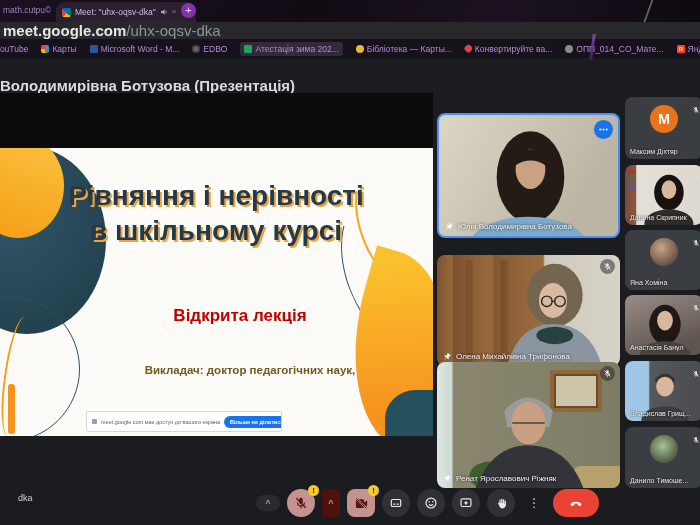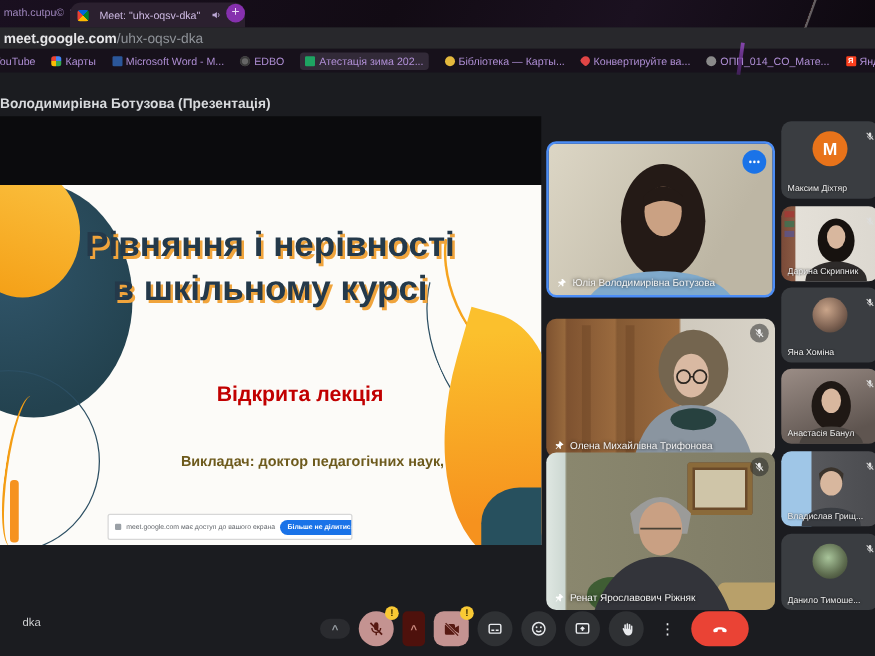--- a/index.html
+++ b/index.html
@@ -6,52 +6,52 @@
   *{box-sizing:border-box;}
   .screen{position:relative;width:700px;height:525px;background:#1b1c20;overflow:hidden;
     font-family:"Liberation Sans",sans-serif;-webkit-font-smoothing:antialiased;}
 
   
   .tabbar{position:absolute;left:0;top:0;width:700px;height:22px;
     background:linear-gradient(115deg,#1a1020 0%,#120b14 45%,#1b1120 72%,#0e0910 100%);}
   .streak{position:absolute;background:linear-gradient(#a34fd6,#4a2168);opacity:.75;}
   .streak.s1{left:591px;top:34px;width:3px;height:26px;transform:rotate(8deg);}
   .streak.s2{left:648px;top:-6px;width:2px;height:30px;transform:rotate(20deg);opacity:.4;}
-  .tab{position:absolute;display:flex;align-items:center;gap:4px;font-size:8.5px;color:#9f86bd;justify-content:space-between;}
+  .tab{position:absolute;display:flex;align-items:center;gap:4px;font-size:8.5px;color:#9f86bd;}
   .tab-inactive{left:3px;top:5px;}
   .tab-active{left:56px;top:2px;height:20px;width:140px;background:#2b202f;
     border-radius:9px 9px 0 0;padding:0 6px;color:#cdb9e2;}
   .meet-favicon{width:9px;height:9px;border-radius:2px;flex:none;
     background:conic-gradient(from 45deg,#00832d 0 25%,#ffba00 0 50%,#e94235 0 75%,#0066da 0 100%);}
   .tab-label{white-space:nowrap;overflow:hidden;text-overflow:ellipsis;}
   .tab-close{color:#8a7a9a;font-size:8px;line-height:1;}
   .speaker{flex:none;}
   .newtab{position:absolute;left:181px;top:3px;width:15px;height:15px;border-radius:50%;
     background:#8630ae;color:#ead9f5;font-size:11px;line-height:14px;text-align:center;}
   .urlbar{position:absolute;left:0;top:22px;width:700px;height:17px;background:#28282c;
-    display:flex;align-items:center;padding-left:3px;font-size:11px;white-space:nowrap;}
+    display:flex;align-items:center;padding-left:3px;font-size:15px;white-space:nowrap;}
   .url-domain{color:#e6e6e8;font-weight:bold;}
   .url-path{color:#8f9399;}
   .bookmarks{position:absolute;left:0;top:39px;width:700px;height:19px;background:#17111b;
     display:flex;align-items:center;gap:13px;font-size:8.5px;color:#b08fd6;overflow:hidden;}
   .bm{display:flex;align-items:center;gap:3px;white-space:nowrap;flex:none;}
   .bm:first-child{margin-left:-5px;}
   .bm.hl{background:#322a38;border-radius:3px;padding:2px 4px;}
   .bmi{width:8px;height:8px;flex:none;border-radius:1px;}
   .bmi.maps{background:conic-gradient(#4285f4 0 25%,#34a853 0 50%,#fbbc04 0 75%,#ea4335 0);border-radius:2px;}
   .bmi.word{background:#2b579a;}
   .bmi.globe{background:#666;border-radius:50%;box-shadow:inset 0 0 0 1.5px #3a3a3a;}
   .bmi.sheets{background:#1ea362;}
   .bmi.lib{background:#e4b93d;border-radius:50%;}
   .bmi.heart{background:#e04545;border-radius:50% 50% 2px 2px;transform:rotate(45deg);width:7px;height:7px;}
   .bmi.opp{background:#8a8a8a;border-radius:50%;}
   .bmi.ya{background:#fc3f1d;color:#fff;font-size:6px;font-weight:bold;text-align:center;line-height:8px;}
 
   
-  .presenter{position:absolute;left:0;top:77px;font-size:11px;font-weight:bold;color:#d8dadd;}
+  .presenter{position:absolute;left:0;top:77px;font-size:15px;font-weight:bold;color:#d8dadd;}
   .letterbox{position:absolute;left:0;top:93px;width:433px;height:55px;background:#0b0b0d;}
 
   
   .slide{position:absolute;left:0;top:148px;width:433px;height:288px;background:#fcfbf8;overflow:hidden;}
   .shape{position:absolute;}
   .balloon-o{left:-28px;top:-14px;width:92px;height:104px;border-radius:50%;
     background:linear-gradient(200deg,#fbc342,#f49d13);}
   .balloon-t{left:-52px;top:-2px;width:158px;height:188px;border-radius:50%;
     background:radial-gradient(circle at 35% 35%,#31566b,#23424f 75%);}
   .ring-t{left:-66px;top:148px;width:146px;height:146px;border-radius:50%;border:1.5px solid #2c4f63;}

